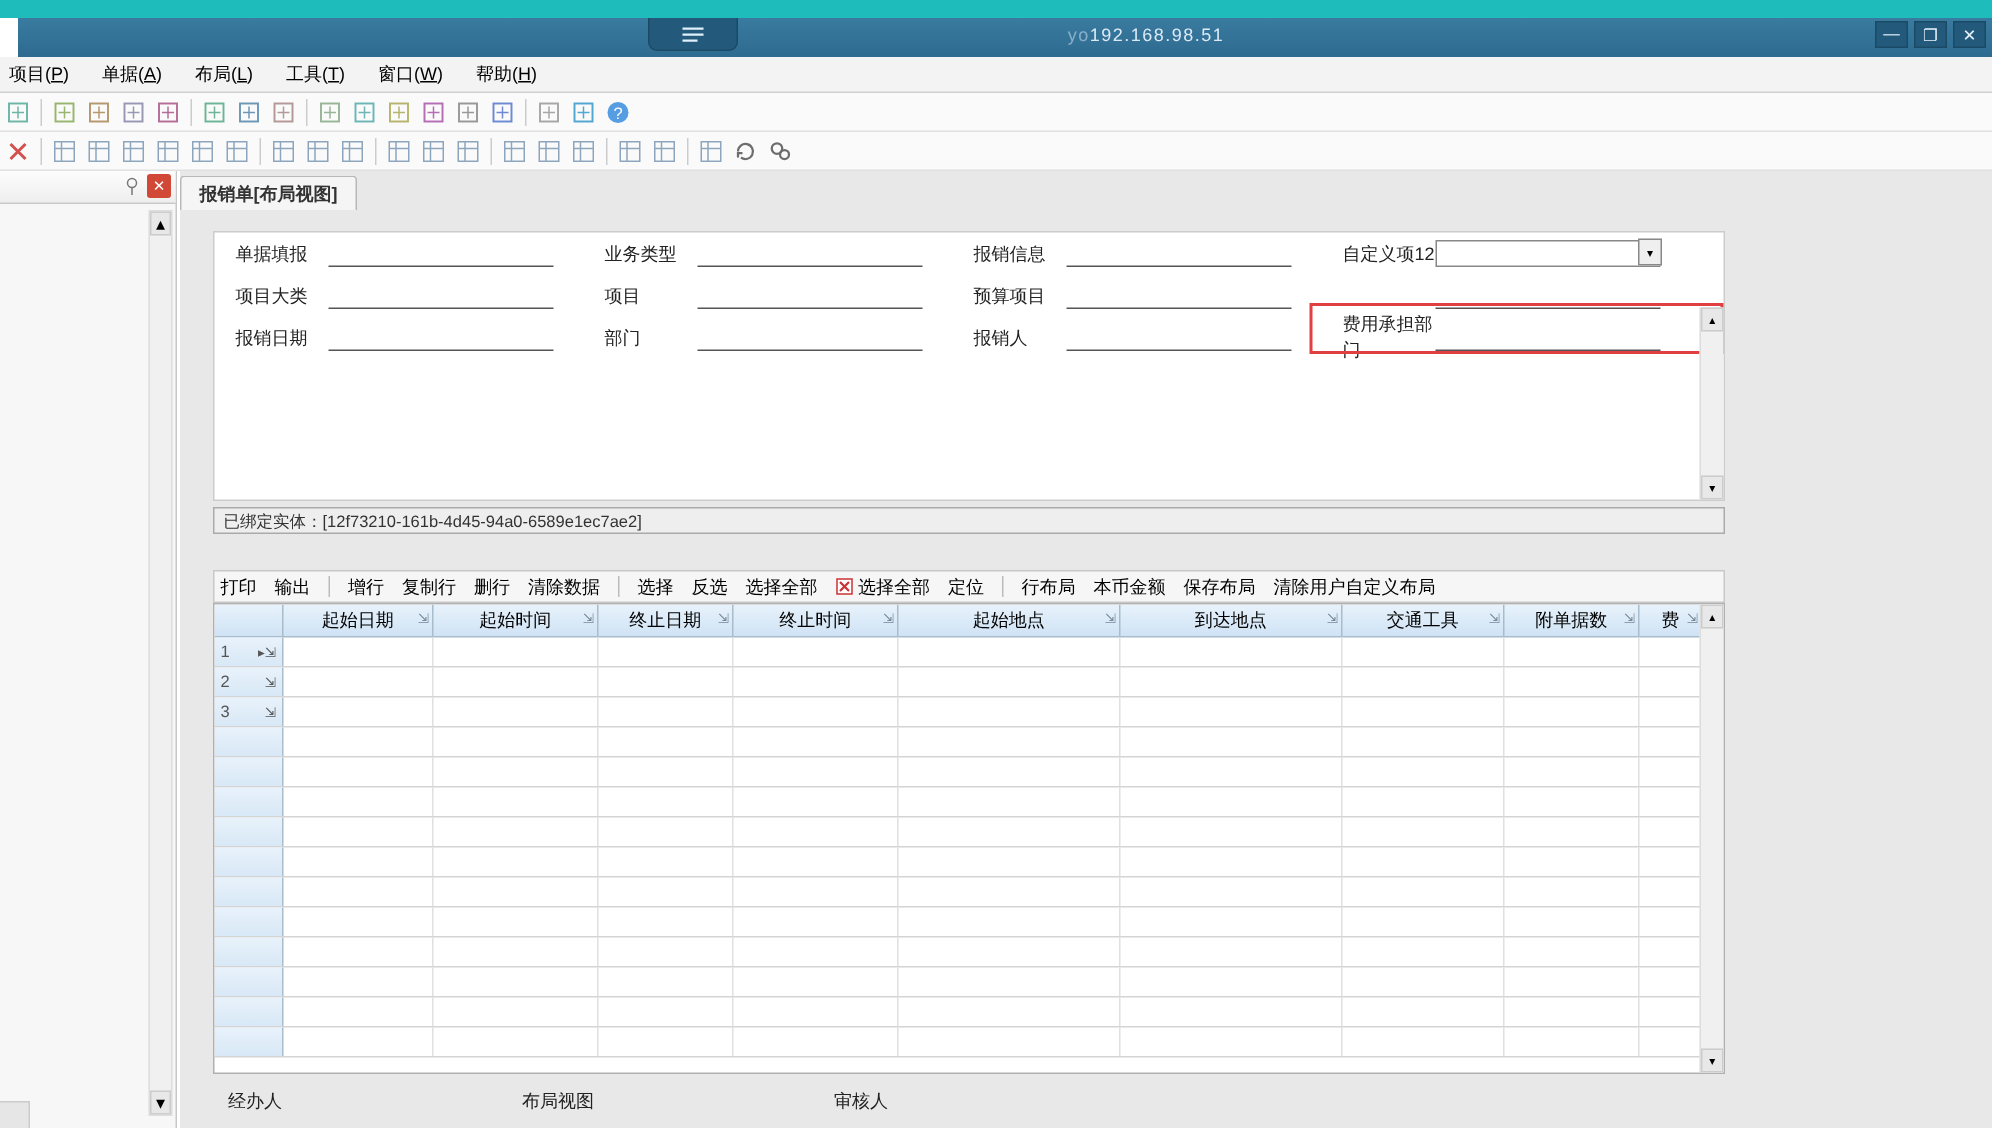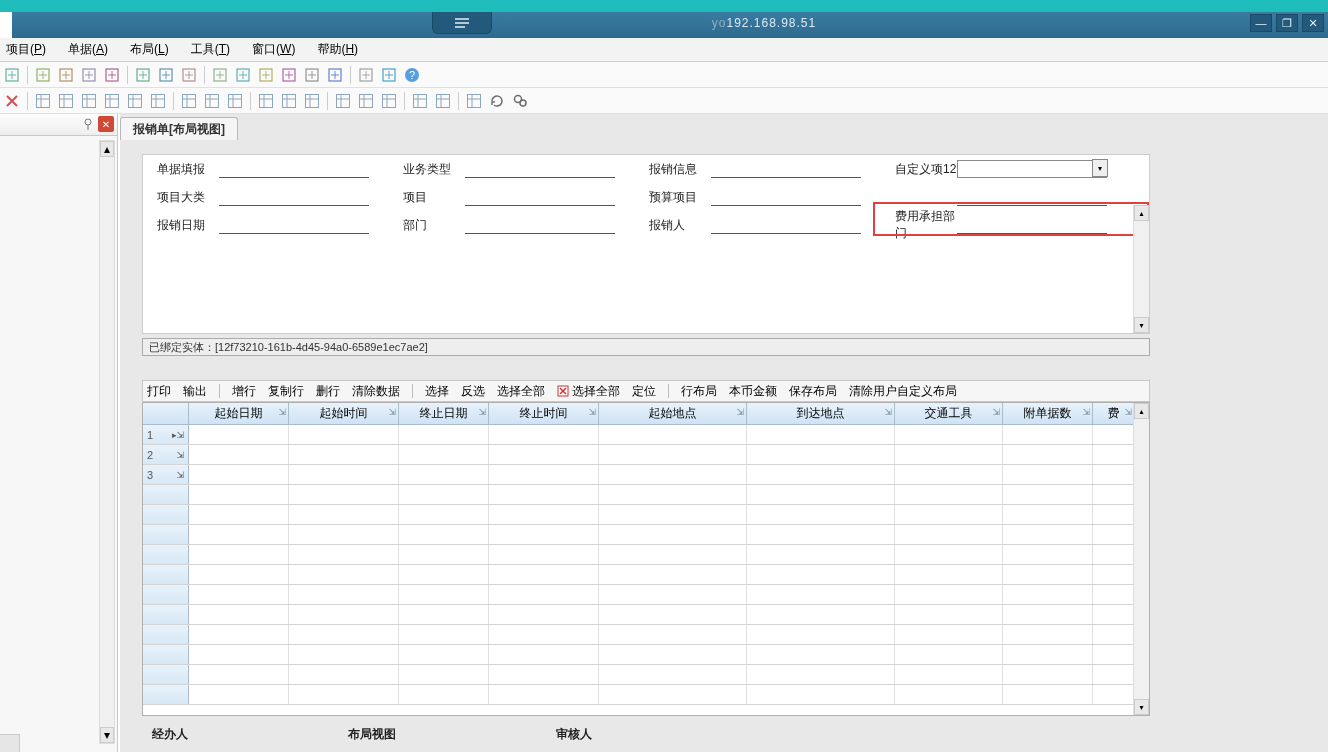--- a/index.html
+++ b/index.html
@@ -79,21 +79,21 @@
 .grid .body { position:absolute; top:22px; bottom:0; left:0; right:0;}
 .grid .brow { display:flex; height:20px; border-bottom:1px solid #d4d4d4;}
 .grid .rowhead { width:46px; background:linear-gradient(#e8f2fb,#d8e8f6); border-right:1px solid #a8bccc; display:flex; align-items:center; font-size:11px; color:#555; position:relative; padding-left:4px;}
 .grid .rowhead .marker { position:absolute; right:4px; font-size:9px;}
 .grid .bcell { border-right:1px solid #e0e0e0;}
 .grid .grid-vscroll{ position:absolute; right:0; top:0; bottom:0; width:16px; background:#f0f0f0; border-left:1px solid #ddd;}
 .grid .grid-vscroll .arrow{ height:16px; background:#e8e8e8; border:1px solid #ccc; display:flex; align-items:center; justify-content:center; font-size:8px;}
 .grid .grid-vscroll .arrow.down{ position:absolute; bottom:0; left:0; right:0;}
 
 
-.footer { position:absolute; left:22px; bottom:6px; width:1008px; height:20px; display:flex; gap:160px; padding-left:10px; font-size:12px; color:#222;font-weight:bold;}
+.footer { position:absolute; left:22px; bottom:6px; width:1008px; height:20px; display:flex; gap:160px; padding-left:10px; font-size:12px; color:#222;}
 
 svg { display:block; }
 </style>
 </head>
 <body>
 
 <div class="top-teal"></div>
 
 <div class="titlebar">
   <div class="center-nub">

